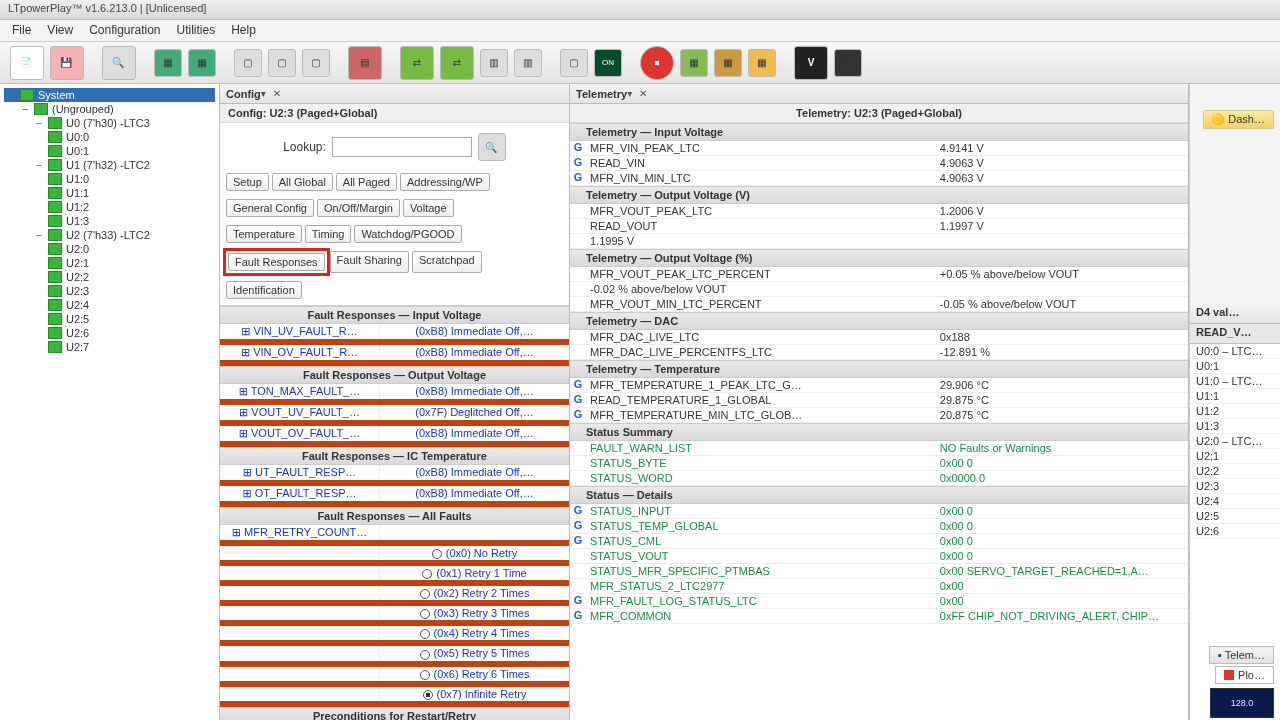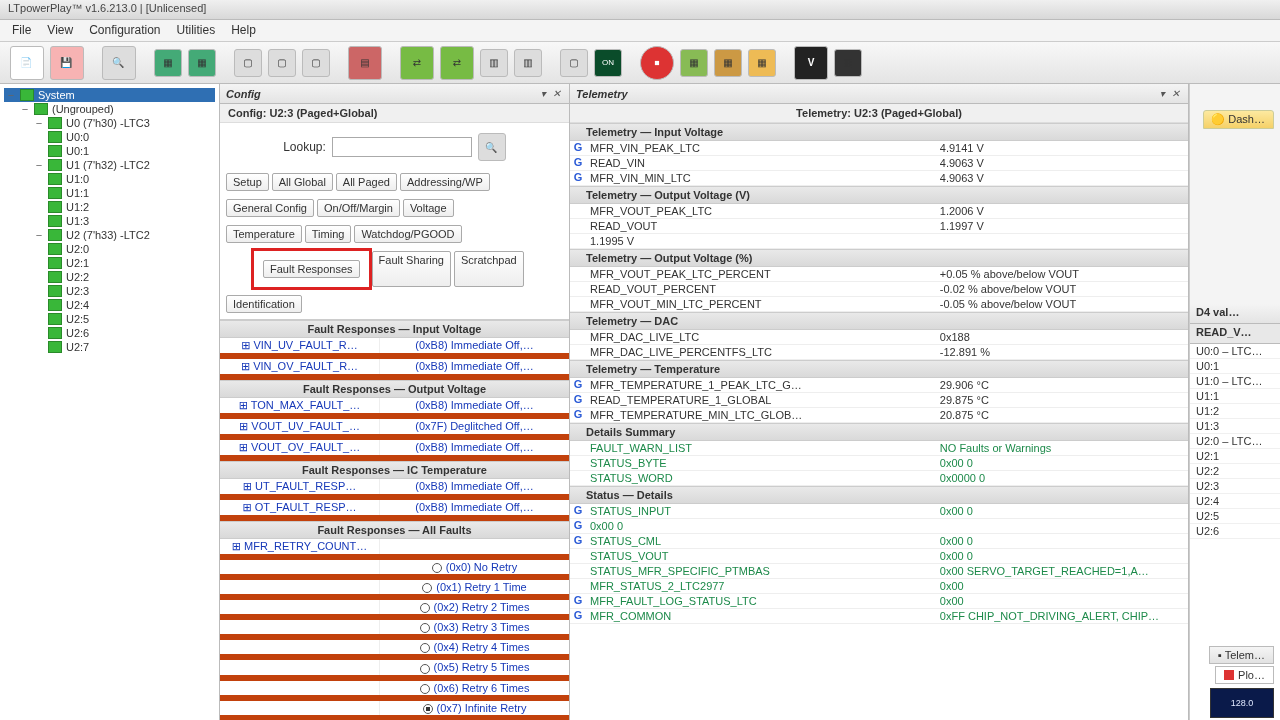--- a/index.html
+++ b/index.html
@@ -16,30 +16,30 @@
   .tree-pane { width: 220px; background: #fff; border-right: 1px solid #bbb; padding: 4px; overflow: hidden; }
   .tree-node { display:flex; align-items:center; gap:4px; padding: 1px 2px; font-size: 11px; }
   .tree-node.sel { background: #2f6fb3; color: #fff; }
   .chip { width: 14px; height: 12px; background: #39b739; border: 1px solid #2a8a2a; }
   .indent1 { margin-left: 14px; }
   .indent2 { margin-left: 28px; }
   .indent3 { margin-left: 42px; }
   .expander { width:10px; text-align:center; color:#666; }
   
   .config-pane { width: 350px; background: #fff; border-right: 1px solid #bbb; display:flex; flex-direction:column; }
-  .pane-tabhdr { height: 20px; background: linear-gradient(#f4f4f4,#e4e4e4); border-bottom:1px solid #bbb; display:flex; align-items:center; padding:4px 6px; justify-content:space-between;font-style:italic; }
+  .pane-tabhdr { height: 20px; background: linear-gradient(#f4f4f4,#e4e4e4); border-bottom:1px solid #bbb; display:flex; align-items:center; padding:4px 6px; justify-content:flex-start; }
   .pane-tabhdr .label { font-weight:bold; font-size:11px; }
   .pane-tabhdr .ctrls { font-size:10px; color:#555; letter-spacing:2px; }
   .subhdr { padding: 3px 8px; font-size: 11px; font-weight: bold; background:#f0f0f0; border-bottom:1px solid #ddd; }
   .lookup-row { display:flex; align-items:center; justify-content:center; gap:6px; padding: 10px; }
   .lookup-row label { font-weight:normal; font-size:12px; }
   .lookup-row input { width: 140px; height: 20px; border:1px solid #aaa; padding: 0 4px; font-size:11px; }
   .btn-rows { padding: 2px 6px 6px 6px; display:flex; flex-wrap:wrap; gap:3px; }
   .tabbtn { border:1px solid #aaa; background: linear-gradient(#fff,#eee); padding: 2px 6px; font-size: 11px; border-radius: 2px; cursor:default; }
-  .hl-row { outline: 3px solid #d22; padding: 9px; display:inline-flex; gap:3px;margin-left:28px; }
+  .hl-row { outline: 3px solid #d22; padding: 2px; display:inline-flex; gap:3px; }
   .grid { flex:1; overflow:auto; border-top:1px solid #ccc;text-align:center; }
   .ghdr { background: linear-gradient(#e9e9e9,#d9d9d9); font-weight: bold; padding: 2px 16px; border-top:1px solid #ccc; border-bottom:1px solid #ccc; font-size:11px; }
   .grow { display:flex; border-bottom:6px solid #c2410c; font-size:11px; }
   .grow .c1 { width: 160px; padding: 1px 4px; color:#1638b8; border-right:1px solid #eee; overflow:hidden; white-space:nowrap; text-overflow:ellipsis; }
   .grow .c1.k { color:#000; }
   .grow .c2 { flex:1; padding: 1px 4px; color:#1638b8; overflow:hidden; white-space:nowrap; text-overflow:ellipsis; }
   .radio { display:inline-block; width:10px; height:10px; border:1px solid #555; border-radius:50%; margin-right:4px; vertical-align:middle; }
   .radio.on { background: radial-gradient(#333 40%, transparent 45%); }
   
   .telemetry-pane { flex:1; background:#fff; border-right:1px solid #bbb; display:flex; flex-direction:column; }
@@ -348,21 +348,20 @@
           <div class="t3">1.1995 V</div>
         </div>
         <div class="ghdr">Telemetry — Output Voltage (%)</div>
         <div class="trow">
           <div class="t1"></div>
           <div class="t2">MFR_VOUT_PEAK_LTC_PERCENT</div>
           <div class="t3">+0.05 % above/below VOUT</div>
         </div>
         <div class="trow">
           <div class="t1"></div>
-          <div class="t2">READ_VOUT_PERCENT</div>
           <div class="t3">-0.02 % above/below VOUT</div>
         </div>
         <div class="trow">
           <div class="t1"></div>
           <div class="t2">MFR_VOUT_MIN_LTC_PERCENT</div>
           <div class="t3">-0.05 % above/below VOUT</div>
         </div>
         <div class="ghdr">Telemetry — DAC</div>
         <div class="trow">
           <div class="t1"></div>
@@ -383,21 +382,21 @@
         <div class="trow">
           <div class="t1">G</div>
           <div class="t2">READ_TEMPERATURE_1_GLOBAL</div>
           <div class="t3">29.875 °C</div>
         </div>
         <div class="trow">
           <div class="t1">G</div>
           <div class="t2">MFR_TEMPERATURE_MIN_LTC_GLOB…</div>
           <div class="t3">20.875 °C</div>
         </div>
-        <div class="ghdr">Details Summary</div>
+        <div class="ghdr">Status Summary</div>
         <div class="trow green">
           <div class="t1"></div>
           <div class="t2">FAULT_WARN_LIST</div>
           <div class="t3">NO Faults or Warnings</div>
         </div>
         <div class="trow green">
           <div class="t1"></div>
           <div class="t2">STATUS_BYTE</div>
           <div class="t3">0x00 0</div>
         </div>
@@ -407,20 +406,21 @@
           <div class="t3">0x0000 0</div>
         </div>
         <div class="ghdr">Status — Details</div>
         <div class="trow green">
           <div class="t1">G</div>
           <div class="t2">STATUS_INPUT</div>
           <div class="t3">0x00 0</div>
         </div>
         <div class="trow green">
           <div class="t1">G</div>
+          <div class="t2">STATUS_TEMP_GLOBAL</div>
           <div class="t3">0x00 0</div>
         </div>
         <div class="trow green">
           <div class="t1">G</div>
           <div class="t2">STATUS_CML</div>
           <div class="t3">0x00 0</div>
         </div>
         <div class="trow green">
           <div class="t1"></div>
           <div class="t2">STATUS_VOUT</div>

